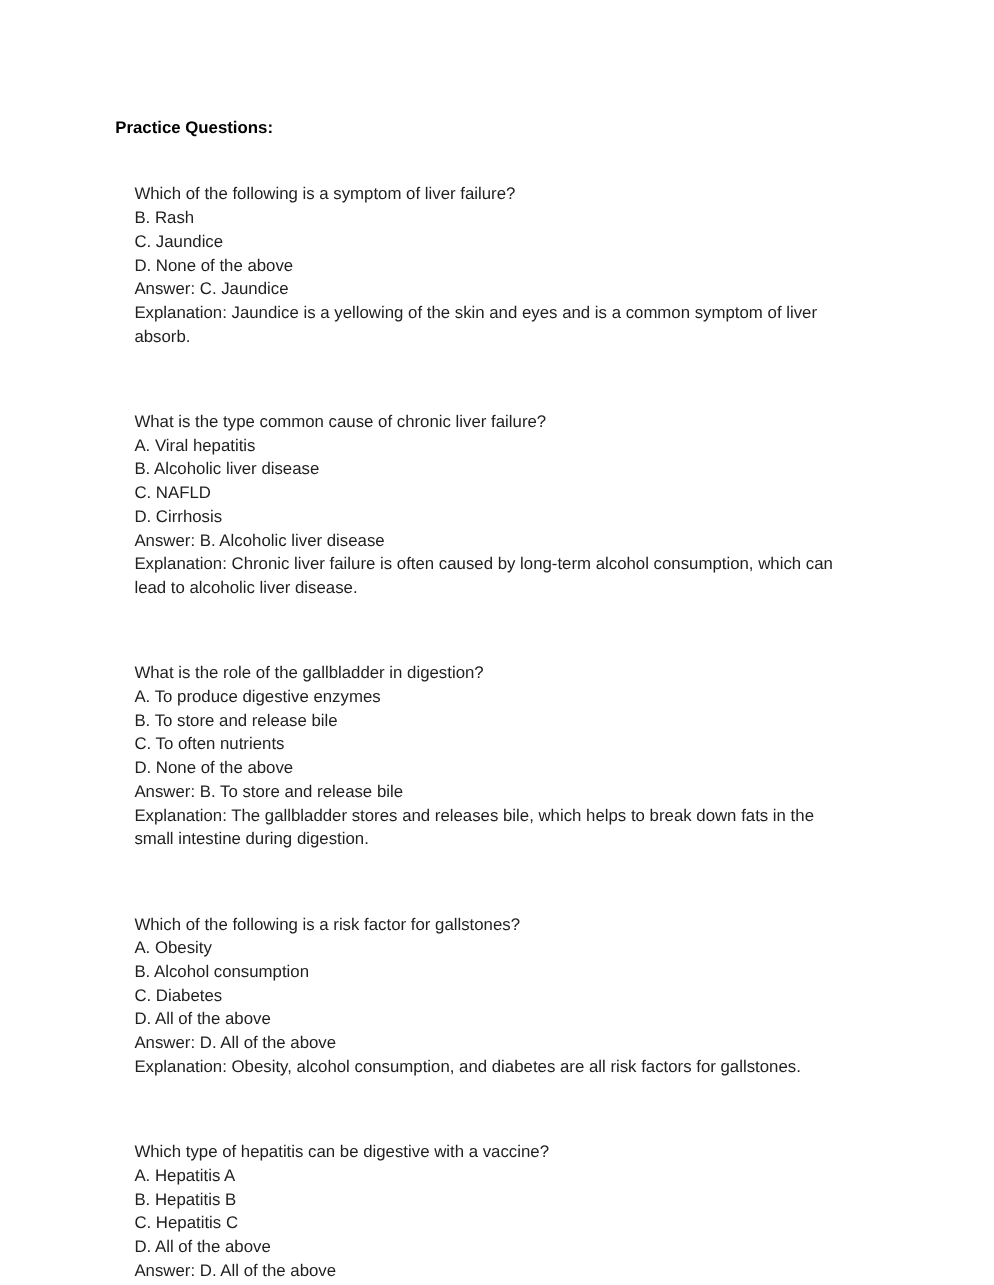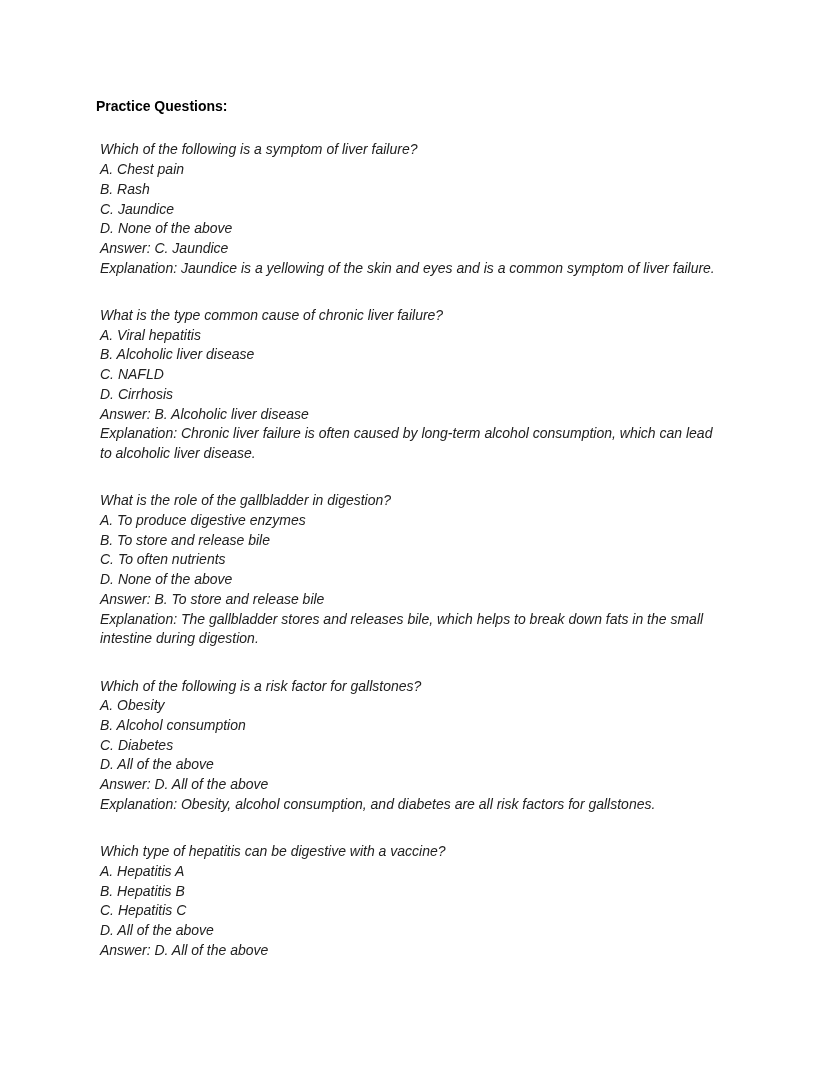--- a/index.html
+++ b/index.html
@@ -28,22 +28,21 @@
     line-height: 19.7px;
     font-weight: bold;
     color: #000000;
     margin: 0;
     white-space: pre-wrap;
   }
   .block-gap {
     height: 19.7px;
   }
   .qa-block {
-    margin: 4px;
-    font-style: italic;
+    margin: 16px;
   }
   .line {
     font-size: 14px;
     line-height: 19.7px;
     font-weight: normal;
     color: #212121;
     margin: 0;
     white-space: pre-wrap;
     word-wrap: break-word;
   }
@@ -53,26 +52,25 @@
 
 <div class="page">
   <div class="content">
 
     <p class="doc-heading">Practice Questions:</p>
 
     <div class="block-gap"></div>
 
     <div class="qa-block">
       <p class="line">Which of the following is a symptom of liver failure?</p>
-      <p class="line">A. Chest pain</p>
       <p class="line">B. Rash</p>
       <p class="line">C. Jaundice</p>
       <p class="line">D. None of the above</p>
       <p class="line">Answer: C. Jaundice</p>
-      <p class="line">Explanation: Jaundice is a yellowing of the skin and eyes and is a common symptom of liver failure.</p>
+      <p class="line">Explanation: Jaundice is a yellowing of the skin and eyes and is a common symptom of liver absorb.</p>
     </div>
 
     <div class="block-gap"></div>
 
     <div class="qa-block">
       <p class="line">What is the type common cause of chronic liver failure?</p>
       <p class="line">A. Viral hepatitis</p>
       <p class="line">B. Alcoholic liver disease</p>
       <p class="line">C. NAFLD</p>
       <p class="line">D. Cirrhosis</p>

